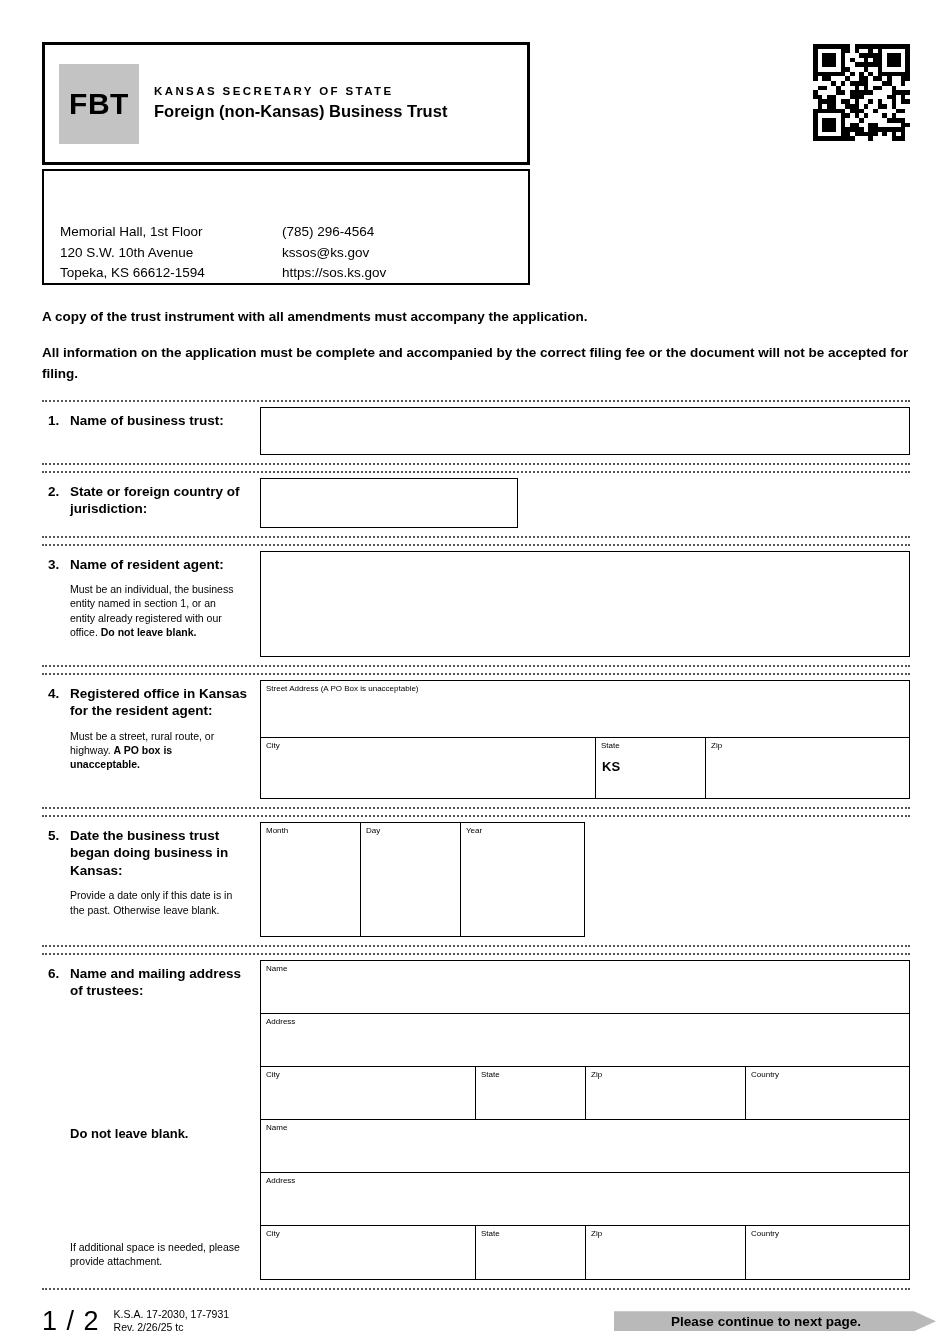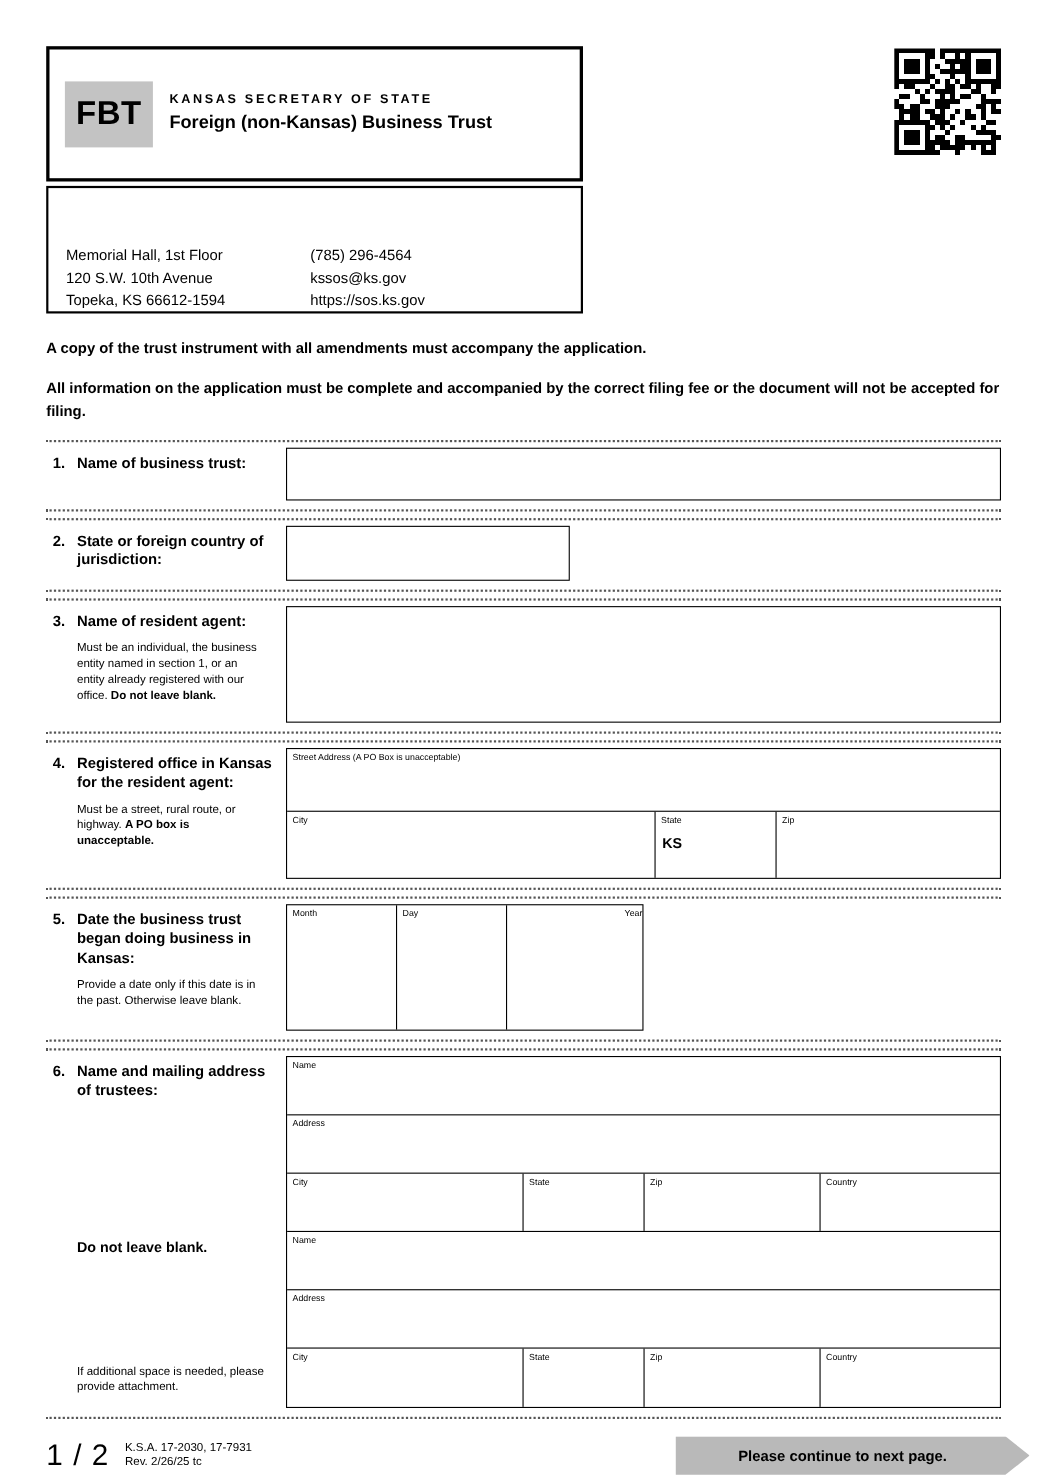--- a/index.html
+++ b/index.html
@@ -10,21 +10,21 @@
   }
   .page { position:absolute; inset:0; padding:42px 42px 30px 42px; }
 
   
   .top { position:relative; }
   .header-box {
     width:488px; border:3px solid #000; padding:16px 14px;
     display:flex; align-items:center; gap:15px; height:123px;
   }
   .fbt-square {
-    width:80px; height:60px; background:#c3c3c3; flex:none;
+    width:80px; height:80px; background:#c3c3c3; flex:none;
     display:flex; align-items:center; justify-content:center;
     font-size:30px; font-weight:bold; letter-spacing:0.5px;
   }
   .agency { font-size:11.5px; font-weight:bold; letter-spacing:2.4px; margin-bottom:4px; }
   .doc-title { font-size:16.5px; font-weight:bold; line-height:1.25; }
   .contact-box {
     width:488px; border:2.5px solid #000; margin-top:4px; height:116px;
     padding:22px 16px 0 16px; display:flex;align-items:flex-end;
   }
   .contact-col { font-size:13.5px; line-height:1.5; }
@@ -64,40 +64,40 @@
   .s4-grid .row2 > div:last-child { border-right:none; }
   .c-city4 { width:335px; }
   .c-state4 { width:110px; }
   .c-zip4 { flex:1; }
   .state-val { font-size:13px; font-weight:bold; padding:9px 0 0 6px; }
 
   
   .s5-grid { width:325px; display:flex; height:115px; }
   .s5-grid > div { border-right:1.6px solid #000; }
   .s5-grid > div:last-child { border-right:none; }
-  .c-month { width:100px; } .c-day { width:100px; } .c-year { flex:1;text-align:right; }
+  .c-month { width:100px; } .c-day { width:100px; } .c-year { flex:1; }
 
   
   .t-row { height:53px; border-bottom:1.6px solid #000; }
   .t-row:last-child { border-bottom:none; }
   .t-split { display:flex; }
   .t-split > div { border-right:1.6px solid #000; height:100%; }
   .t-split > div:last-child { border-right:none; }
   .c-city { width:215px; } .c-state { width:110px; } .c-zip { width:160px; } .c-country { flex:1; }
   .s6-labelcol { position:relative; }
   .s6-note1 { position:absolute; top:166px; left:28px; font-size:13px; font-weight:bold; }
   .s6-note2 { position:absolute; top:280px; left:28px; font-size:10.5px; line-height:1.35; width:170px; }
 
   
   .footer { display:flex; align-items:center; margin-top:16px; }
   .page-num { font-size:27px; letter-spacing:1px; }
   .footer-meta { font-size:10.5px; line-height:1.3; margin-left:14px; }
   .continue-banner {
     margin-left:auto; margin-right:-26px; background:#b9b9b9;
-    width:322px; height:35px; display:flex; align-items:center; justify-content:center;
+    width:322px; height:20px; display:flex; align-items:center; justify-content:center;
     padding-right:18px; font-size:13.5px; font-weight:bold;
     clip-path:polygon(0 0, calc(100% - 22px) 0, 100% 50%, calc(100% - 22px) 100%, 0 100%);
   }
 </style>
 </head>
 <body>
 
 <div class="page">
 
   <div class="top">

